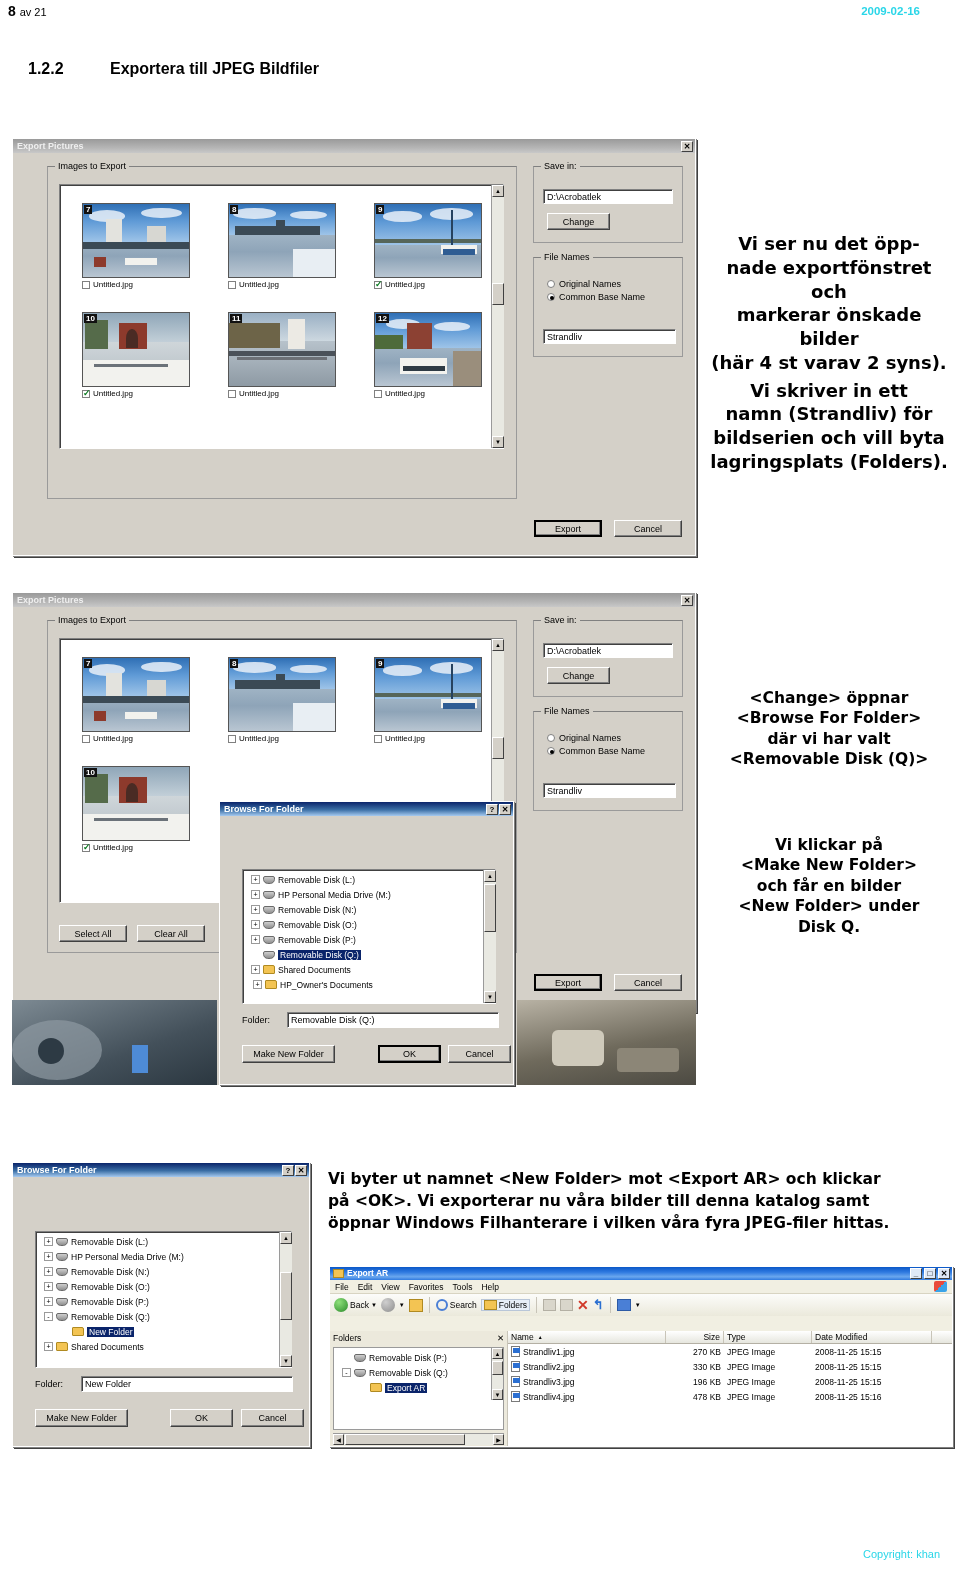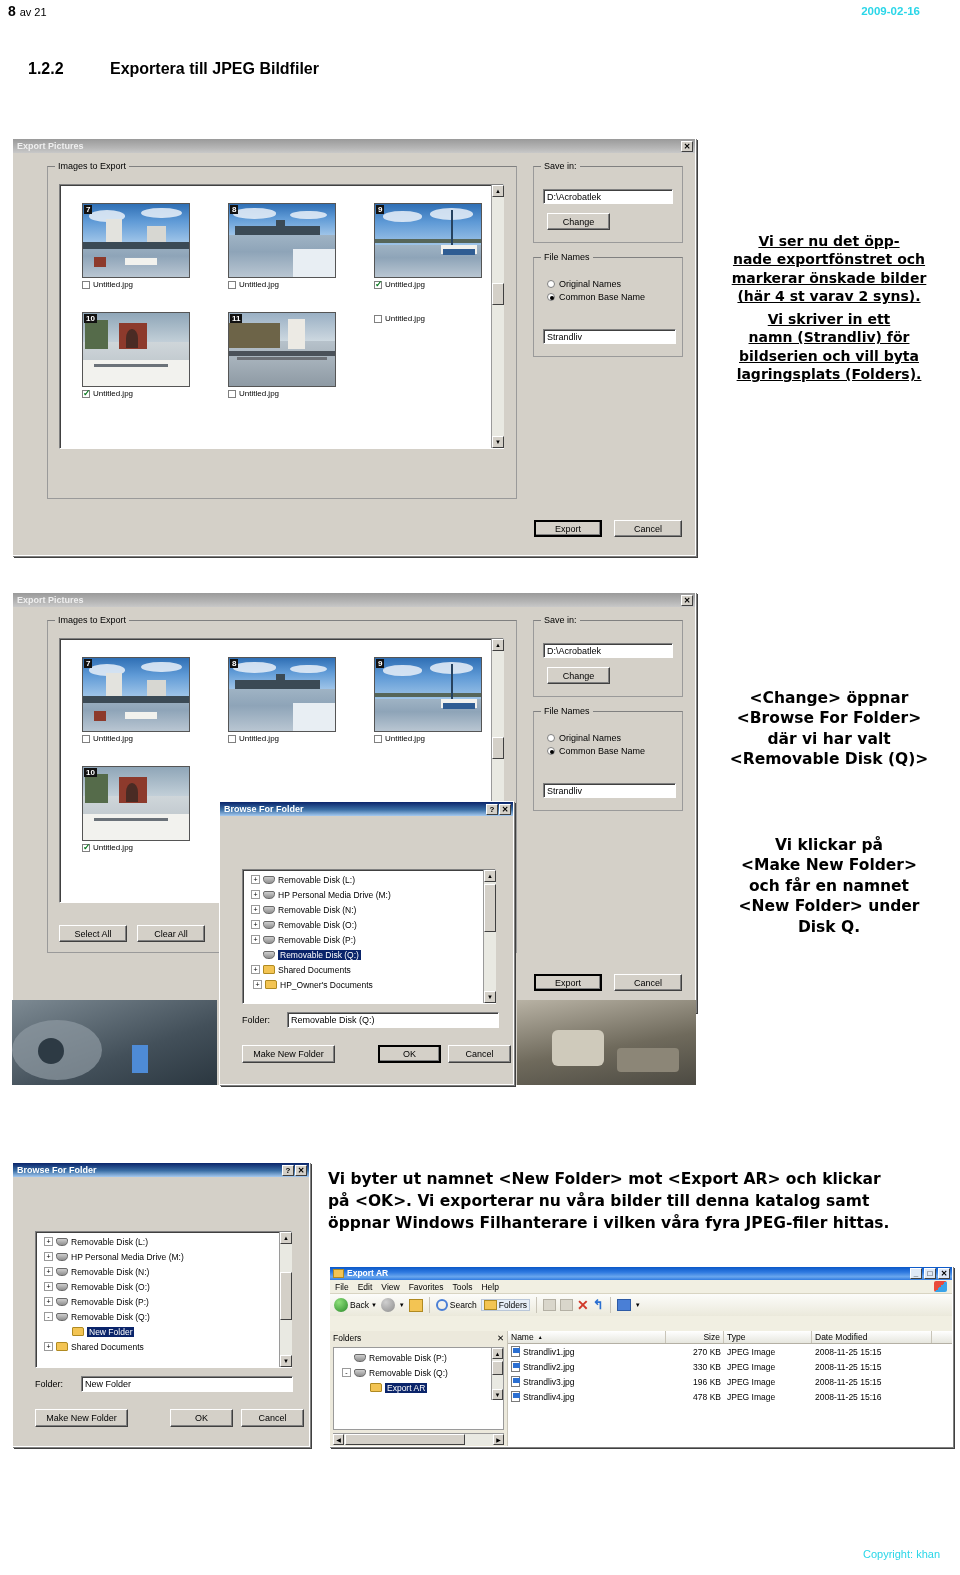--- a/index.html
+++ b/index.html
@@ -278,20 +278,32 @@
    <div class="ph-dark" style="left:0;top:52%;width:100%;height:7%;background:#4a5159"></div>
    <div class="ph-dark" style="left:8%;top:60%;width:84%;height:5%;background:#6c7076"></div>
             <span class="idx">11</span>
           </div>
           <div class="cap">
             <span class="cbx"></span>
             <span>Untitled.jpg</span>
           </div>
         </div>
         <div class="thumb" style="left: 314px; top: 127px; width: 108px;">
+          <div class="img" style="height: 75px;">
+            <div class="ph-sky" style="height:48%"></div>
+            <div class="ph-water" style="height:52%"></div>
+   <div class="ph-cloud" style="left:10%;top:8%;width:32%;height:14%"></div>
+   <div class="ph-cloud" style="left:56%;top:12%;width:34%;height:12%"></div>
+   <div class="ph-red" style="left:30%;top:14%;width:24%;height:36%;background:#8c4133"></div>
+   <div class="ph-green" style="left:0;top:30%;width:26%;height:20%"></div>
+   <div class="ph-white" style="left:24%;top:62%;width:44%;height:22%"></div>
+   <div class="ph-dark" style="left:26%;top:72%;width:40%;height:8%;background:#2e3a44"></div>
+   <div class="ph-land" style="left:74%;top:52%;width:26%;height:48%;background:#9a8e7c"></div>
+            <span class="idx">12</span>
+          </div>
           <div class="cap">
             <span class="cbx"></span>
             <span>Untitled.jpg</span>
           </div>
         </div>
       </div>
   </div>
 
   <div class="sbv" style="left:478px; top:46px; width:13px; height:263px;">
     <div class="sb-arrow" style="left:0; top:0; width:12px; height:12px;">▲</div>
@@ -328,21 +340,21 @@
       <span class="radio on"></span>
       <span>Common Base Name</span>
     </div>
   </div>
   <div class="tfield" style="position:absolute; left:530px; top:190px; width:133px; height:15px;">Strandliv</div>
 
   <div class="btn default" style="position:absolute; left:521px; top:381px; width:68px; height:17px;">Export</div>
   <div class="btn" style="position:absolute; left:601px; top:381px; width:68px; height:17px;">Cancel</div>
 </div>
 
-<div class="ann c" id="ann1" style="left:706px; top:232px; width:246px; font-size:14px;text-decoration:underline;">
+<div class="ann c" id="ann1" style="left:706px; top:232px; width:246px; font-size:18px;">
     <div>Vi ser nu det öpp-</div>
     <div>nade exportfönstret och</div>
     <div>markerar önskade bilder</div>
     <div>(här 4 st varav 2 syns).</div>
     <div style="margin-top: 4px;">Vi skriver in ett</div>
     <div>namn (Strandliv) för</div>
     <div>bildserien och vill byta</div>
     <div>lagringsplats (Folders).</div>
   </div>
 
@@ -476,21 +488,21 @@
 
 <div class="ann c" id="ann2" style="left:706px; top:688px; width:246px; font-size:15.5px;">
     <div>&lt;Change&gt; öppnar</div>
     <div>&lt;Browse For Folder&gt;</div>
     <div>där vi har valt</div>
     <div>&lt;Removable Disk (Q)&gt;</div>
   </div>
 <div class="ann c" id="ann3" style="left:706px; top:835px; width:246px; font-size:15.5px;">
     <div>Vi klickar på</div>
     <div>&lt;Make New Folder&gt;</div>
-    <div>och får en namnet</div>
+    <div>och får en bilder</div>
     <div>&lt;New Folder&gt; under</div>
     <div>Disk Q.</div>
   </div>
 
 <div class="dlg" id="bfd1" style="left:219px; top:801px; width:295px; height:284px; z-index:5;">
   <div class="dlg-tb">
     <span>Browse For Folder</span>
     <span class="tb-btns">
       <span class="tb-btn">?</span>
       <span class="tb-btn">✕</span>

